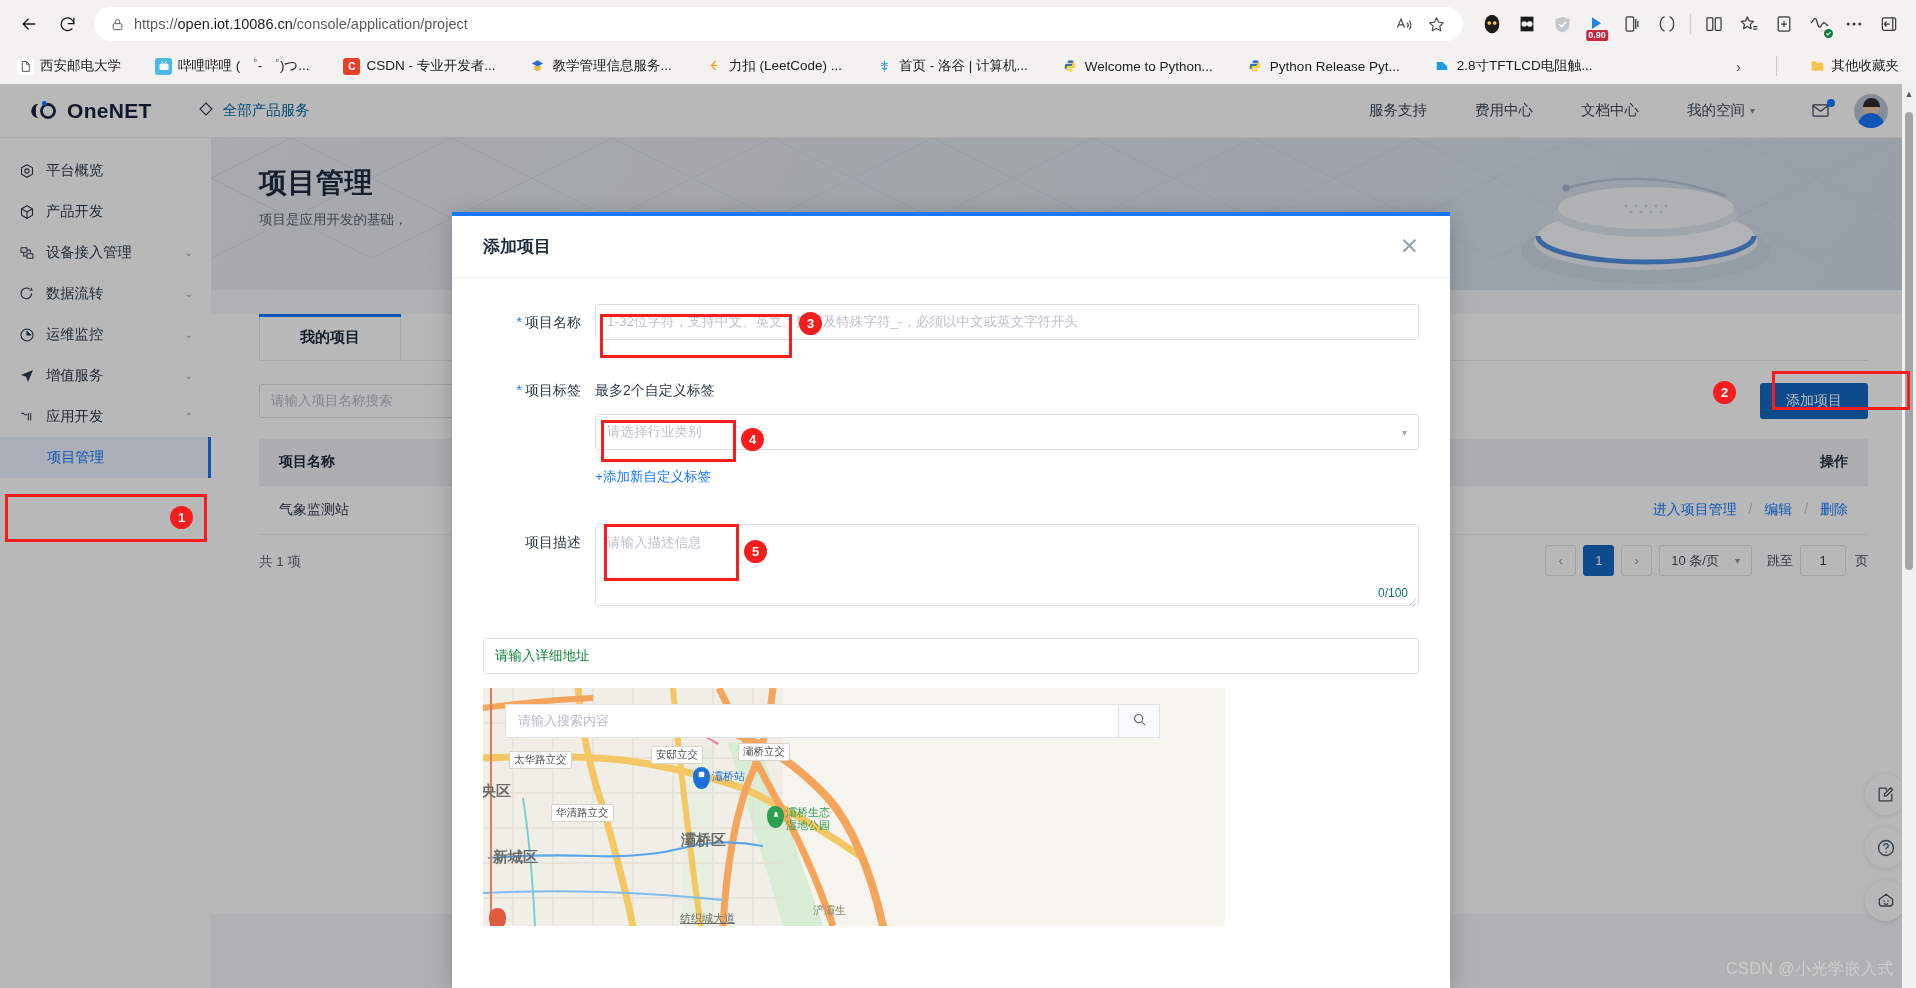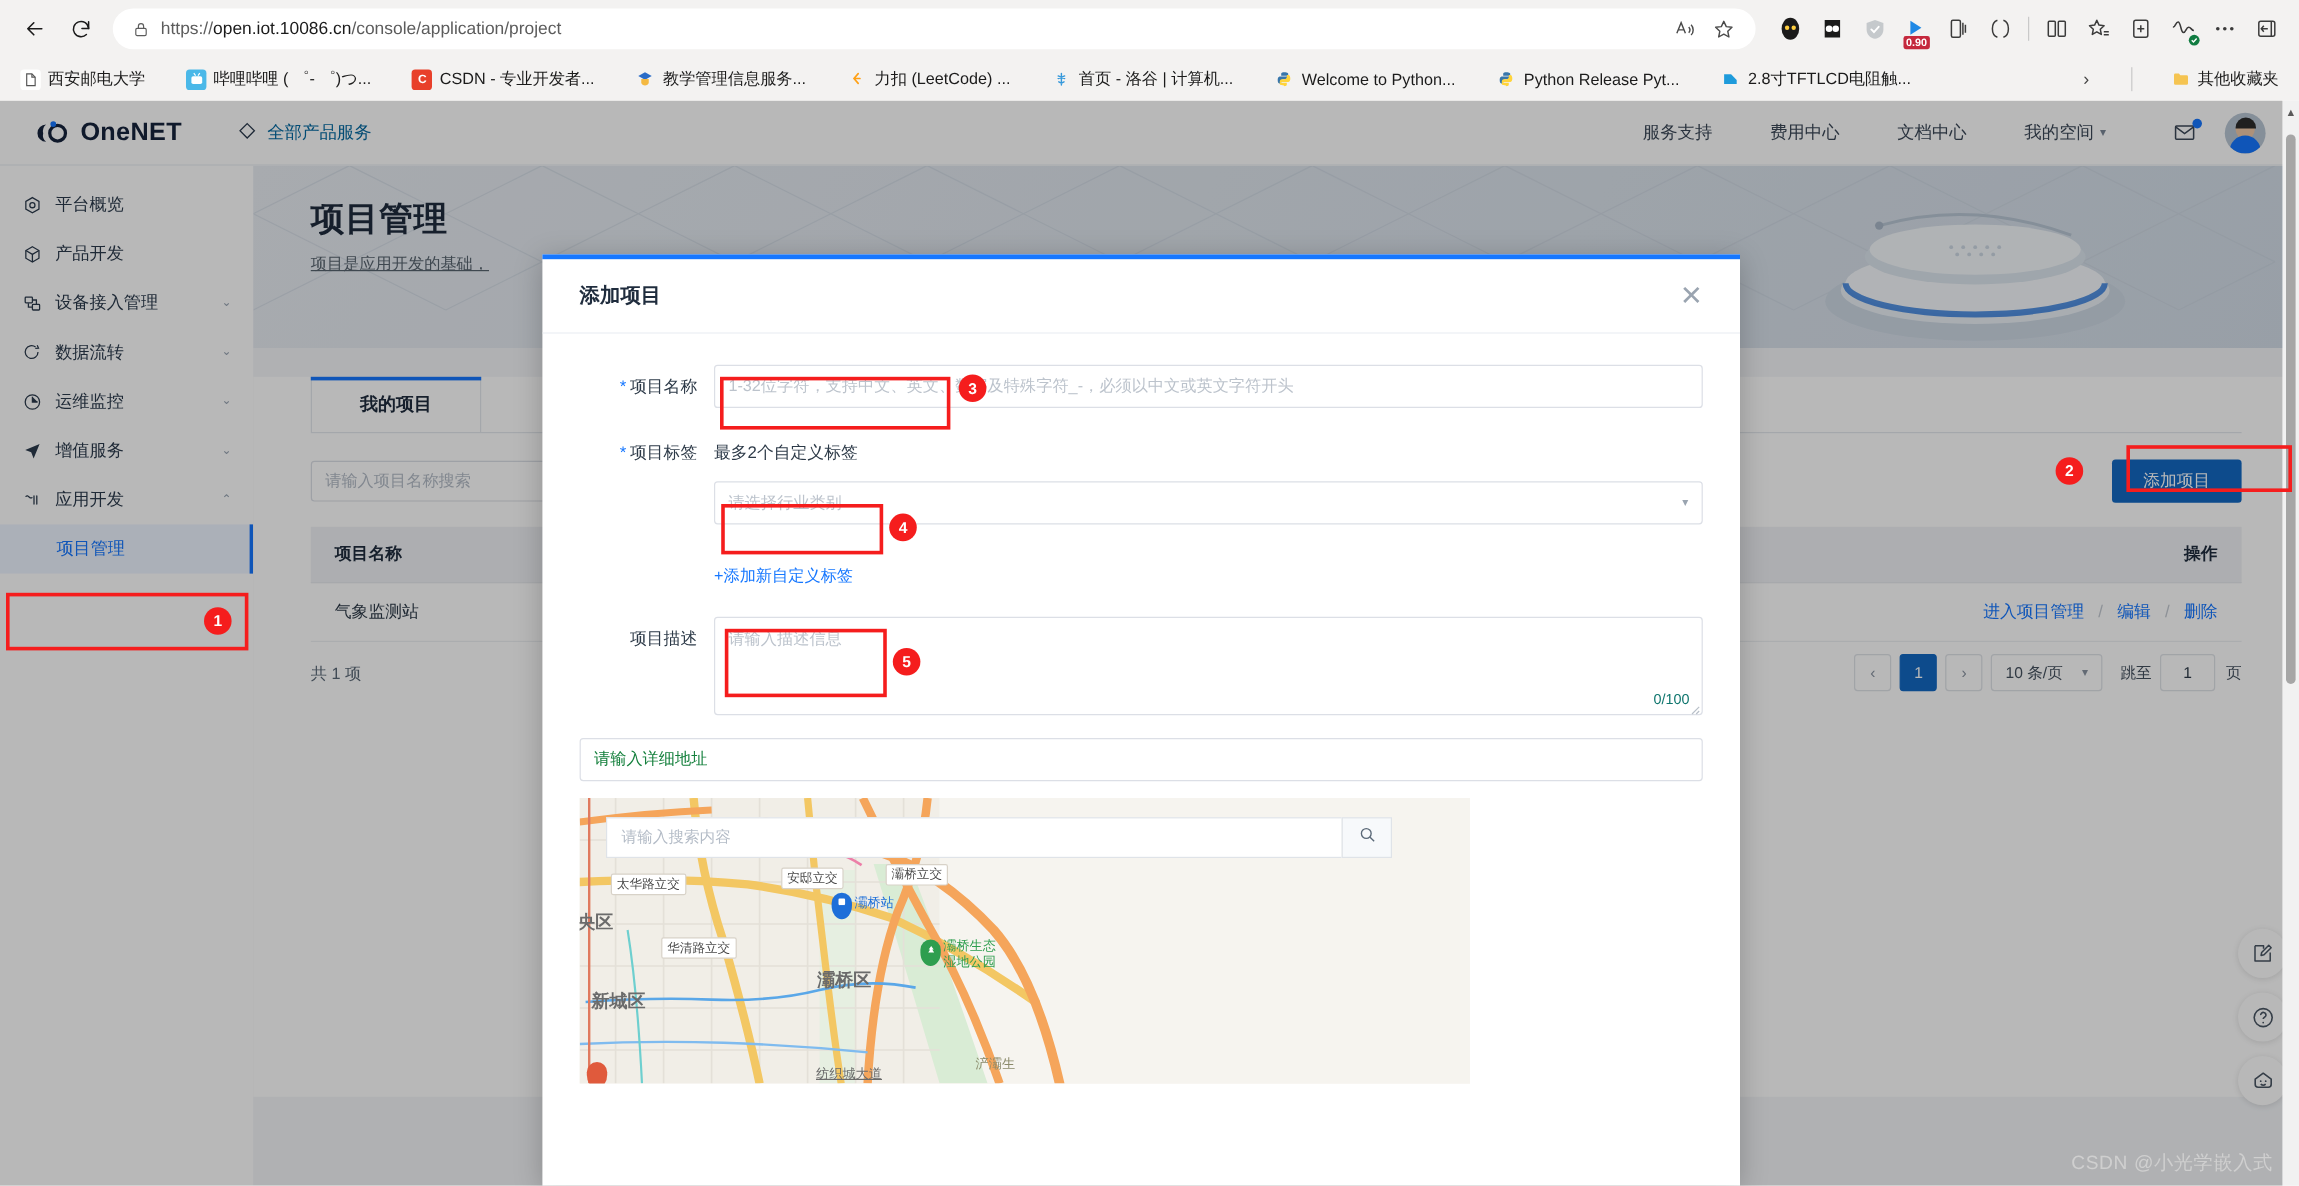--- a/index.html
+++ b/index.html
@@ -107,21 +107,21 @@
   .hero {
     height: 152px; position: relative; overflow: hidden;
     background: linear-gradient(120deg, #e9edf3 0%, #dfe6ee 45%, #d3dde8 100%);
   }
   .hero-mesh { position:absolute; inset:0; opacity:.55; }
   .hero-dev {
     position: absolute; right: 120px; top: 18px; width: 330px; height: 132px;
   }
   .hero-inner { position: absolute; top: 0; left: 0; padding: 26px 0 0 48px; }
   .page-title { font-size: 28px; font-weight: 700; color: #1f2c3d; letter-spacing: .5px; }
-  .page-sub { font-size: 13.5px; color: #58646f; margin-top: 9px; text-decoration: underline; }
+  .page-sub { font-size: 13.5px; color: #58646f; margin-top: 9px; }
 
   .panel { background: #fff; margin: 0; padding: 0 48px; position: relative; min-height: 600px; }
   .tabs { display: flex; border-bottom: 1px solid #e4e8ed; position: relative; margin-top: 24px; }
   .tab {
     padding: 13px 40px; font-size: 15px; color: #1f2c3d; font-weight: 700;
     border: 1px solid #e4e8ed; border-bottom: none; background: #fff; position: relative;
   }
   .tab.active::before {
     content:''; position:absolute; left:-1px; right:-1px; top:-1px; height:3px; background:#1677ff;
   }
@@ -187,21 +187,21 @@
     box-shadow: 0 4px 22px rgba(0,0,0,.22);
   }
   .modal-head {
     height: 62px; display: flex; align-items: center; padding: 0 31px;
     border-bottom: 1px solid #eceff3;
   }
   .modal-title { font-size: 17px; font-weight: 700; color: #1f2c3d; }
   .modal-x { margin-left: auto; font-size: 23px; color: #9aa4b0; line-height: 1; font-weight: 300; }
   .modal-body { padding: 26px 31px 0 31px; height: 710px; overflow: hidden; }
 
-  .frow { display: flex; align-items: flex-start; margin-bottom: 19px; }
+  .frow { display: flex; align-items: flex-start; margin-bottom: 32px; }
   .flabel {
     width: 112px; flex: 0 0 auto; text-align: right; padding-right: 14px; font-size: 14px;
     color: #2d3a48; line-height: 36px;
   }
   .req { color: #1677ff; margin-right: 3px; }
   .fctl { flex: 1 1 auto; position: relative; }
   .inp {
     width: 100%; height: 36px; border: 1px solid #dcdfe6; border-radius: 3px;
     display: flex; align-items: center; padding: 0 11px; font-size: 13.5px; color: #bcc3cc;
   }
@@ -735,21 +735,21 @@
 
     <div class="frow" style="margin-bottom:6px;">
       <div class="flabel">
         <span class="req">*</span><span>项目标签</span>
       </div>
       <div class="fctl">
         <div class="hintline">最多2个自定义标签</div>
       </div>
     </div>
 
-    <div class="frow" style="margin-bottom:22px;">
+    <div class="frow" style="margin-bottom:6px;">
       <div class="flabel">&nbsp;</div>
       <div class="fctl">
         <div class="sel">
           <span>请选择行业类别</span>
           <span class="sel-caret">▾</span>
         </div>
       </div>
     </div>
 
     <div class="frow">

